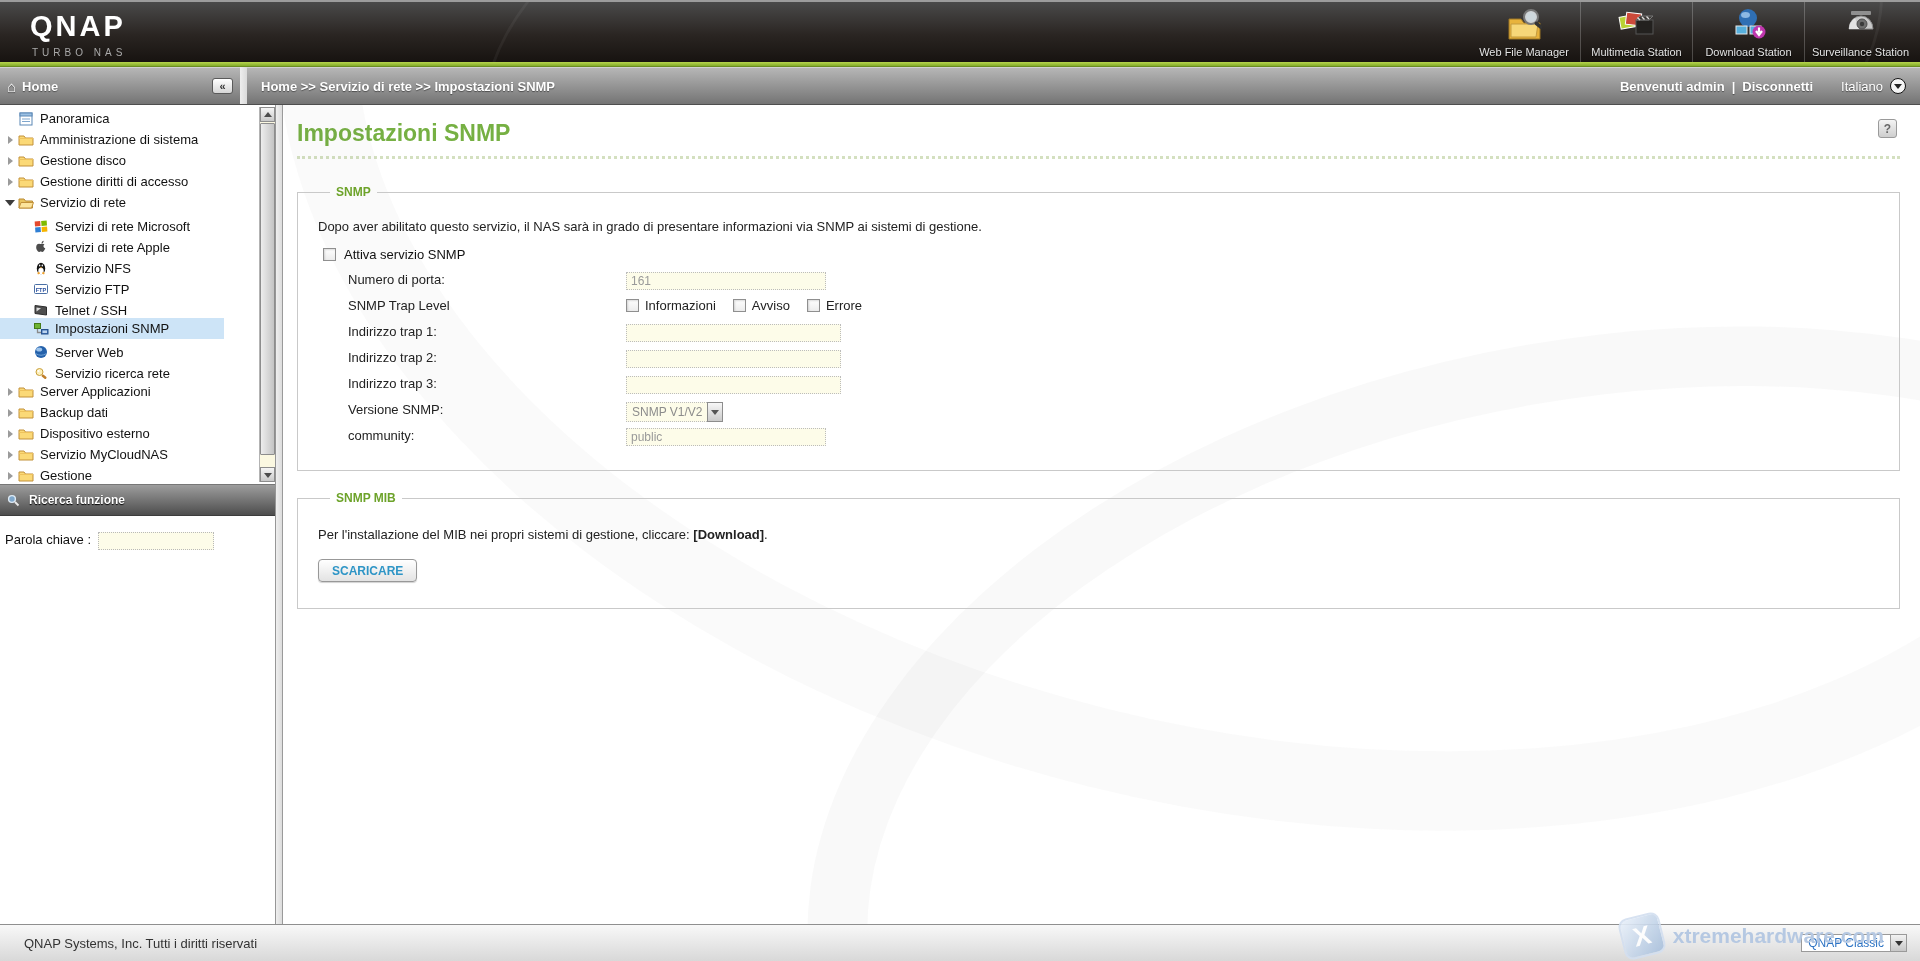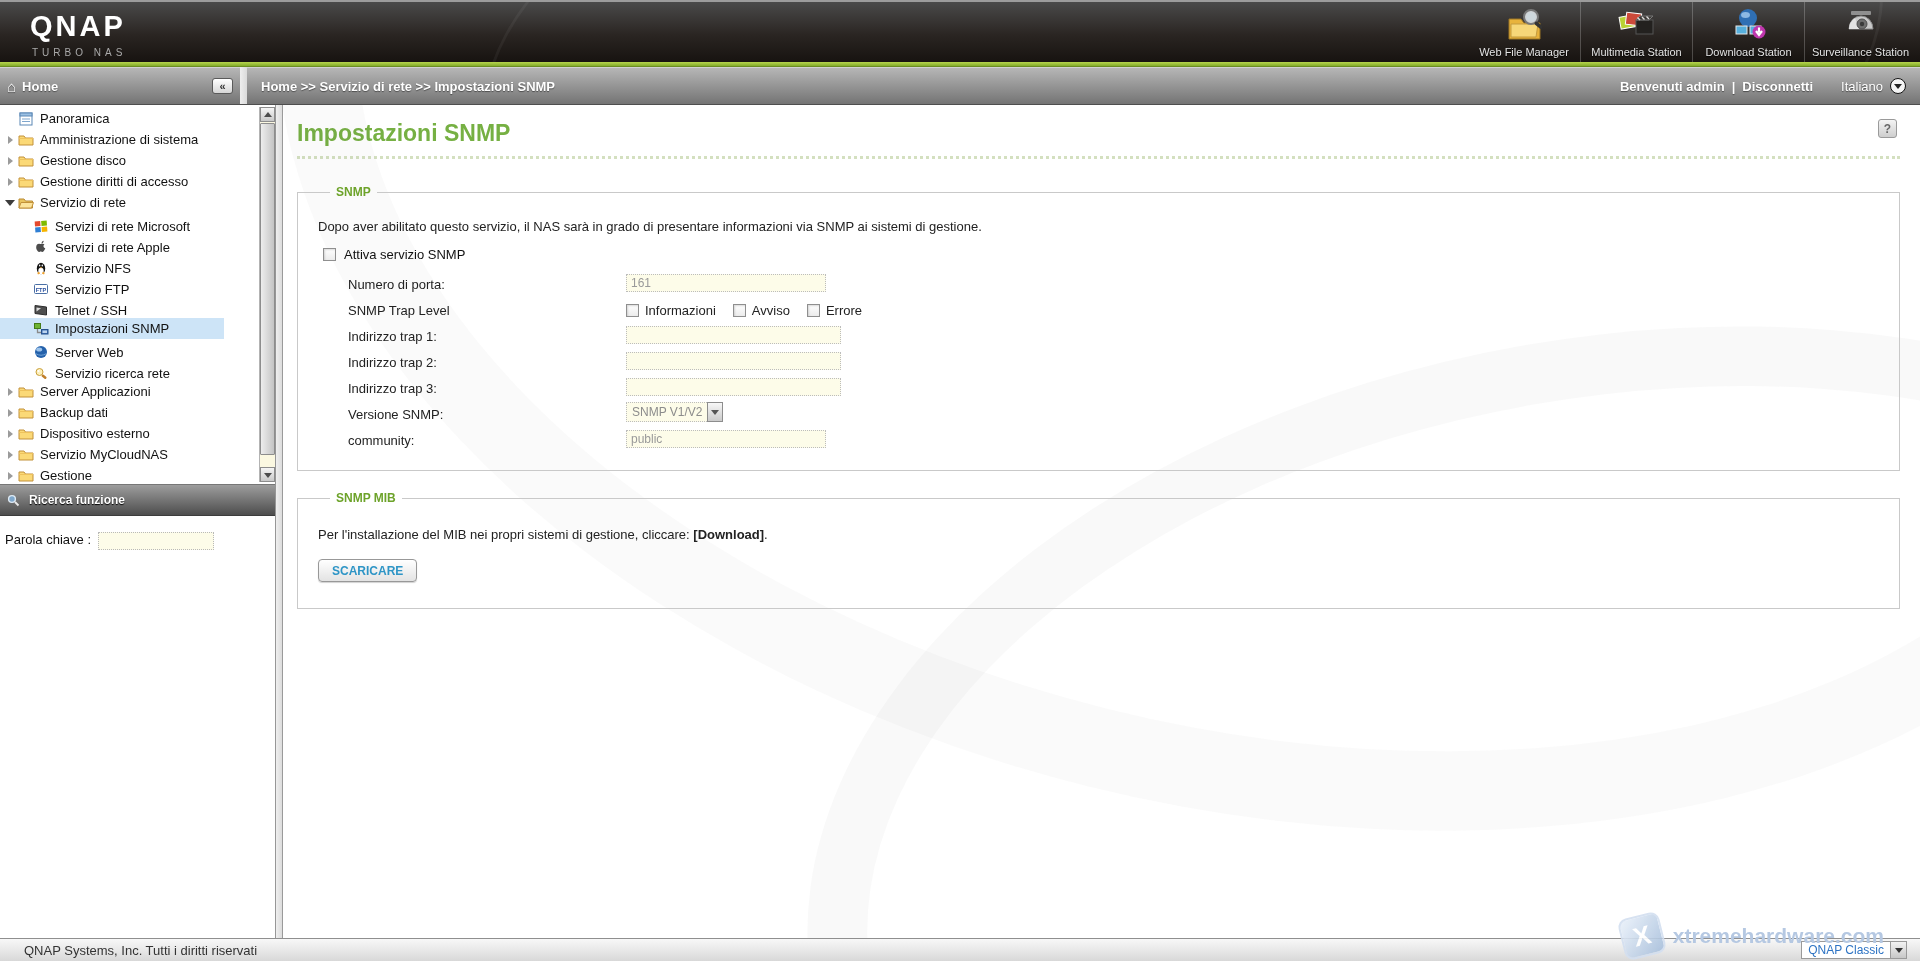--- a/index.html
+++ b/index.html
@@ -117,21 +117,21 @@
   }
   .page-title { margin-top:15px; font-size:23px; color:#76b043; font-weight:bold; }
   .dotted-sep { margin-top:9px; border-bottom:3px dotted #d4e0c0; height:0; }
 
   fieldset { border:1px solid #c9c9c9; padding:12px 20px 22px 20px; margin-top:26px; position:relative; z-index:1; background:transparent; }
   legend { color:#6da32a; font-weight:bold; font-size:12px; padding:0 6px; margin-left:12px; }
   .desc { font-size:13px; color:#222; margin:8px 0 0 0; }
   .enable-row { margin:13px 0 0 5px; display:flex; align-items:center; gap:8px; font-size:13px; color:#111; }
   .cb { width:13px; height:13px; border:1px solid #8f8f8f; background:linear-gradient(#fefefe,#ececec);
         box-shadow:inset 1px 1px 2px rgba(0,0,0,.14); display:inline-block; flex:none; cursor:pointer; }
-  .frow { display:flex; align-items:flex-end; margin:6px 0 0 30px; font-size:13px; height:20px; color:#222; }
+  .frow { display:flex; align-items:flex-start; margin:6px 0 0 30px; font-size:13px; height:20px; color:#222; }
   .frow .fl { width:278px; flex:none; }
   .txt { width:200px; height:18px; border:1px dotted #bcbcbc; background:#fdfce9; color:#9a9a9a;
          font-size:12px; padding:0 4px; font-family:inherit; }
   .txt.wide { width:215px; }
   .cbgroup { display:flex; align-items:center; }
   .cbopt { display:flex; align-items:center; gap:6px; margin-right:17px; }
   .selectbox { display:inline-flex; align-items:center; height:20px; border:1px dotted #bcbcbc; background:#fdfce9; padding-left:5px; cursor:pointer; }
   .sel-text { color:#8c8c8c; font-size:12px; padding-right:5px; }
   .sel-btn { width:16px; height:20px; margin:-1px -1px -1px 0; background:linear-gradient(#f7f7f7,#cbcbcb);
              border:1px solid #8d8d8d; display:flex; align-items:center; justify-content:center; }
@@ -142,21 +142,21 @@
     height:23px; padding:0 13px; border:1px solid #989898; border-radius:4px;
     background:linear-gradient(#ffffff,#e3e3e3); color:#2e95c6; font-weight:bold; font-size:12px;
     cursor:pointer; font-family:inherit; box-shadow:0 1px 1px rgba(0,0,0,.18);
   }
   fieldset.mib { margin-top:20px; padding-bottom:26px; }
   .mib-text { font-size:13px; margin-top:10px; color:#222; }
   .mib-btn-row { margin-top:17px; }
 
   
   footer {
-    position:absolute; bottom:0; left:0; right:0; height:23px; z-index:4;
+    position:absolute; bottom:0; left:0; right:0; height:37px; z-index:4;
     background:linear-gradient(#f8f8f8,#d8d8d8); border-top:1px solid #8f8f8f;
     display:flex; align-items:center; font-size:13px; color:#333; padding:0 13px 0 24px;
   }
   .theme-select { margin-left:auto; display:flex; align-items:center; height:18px; border:1px solid #9a9a9a; background:#fff; cursor:pointer; }
   .theme-label { color:#2e74c4; font-size:12px; padding:0 6px; white-space:nowrap; }
   .theme-btn { width:16px; height:16px; background:linear-gradient(#f3f3f3,#c7c7c7); border-left:1px solid #9a9a9a;
                display:flex; align-items:center; justify-content:center; }
   .theme-btn i { width:0; height:0; border-left:4px solid transparent; border-right:4px solid transparent; border-top:5px solid #333; }
 
   .watermark { position:absolute; right:36px; bottom:4px; display:flex; align-items:center; gap:10px; z-index:5; pointer-events:none; }

